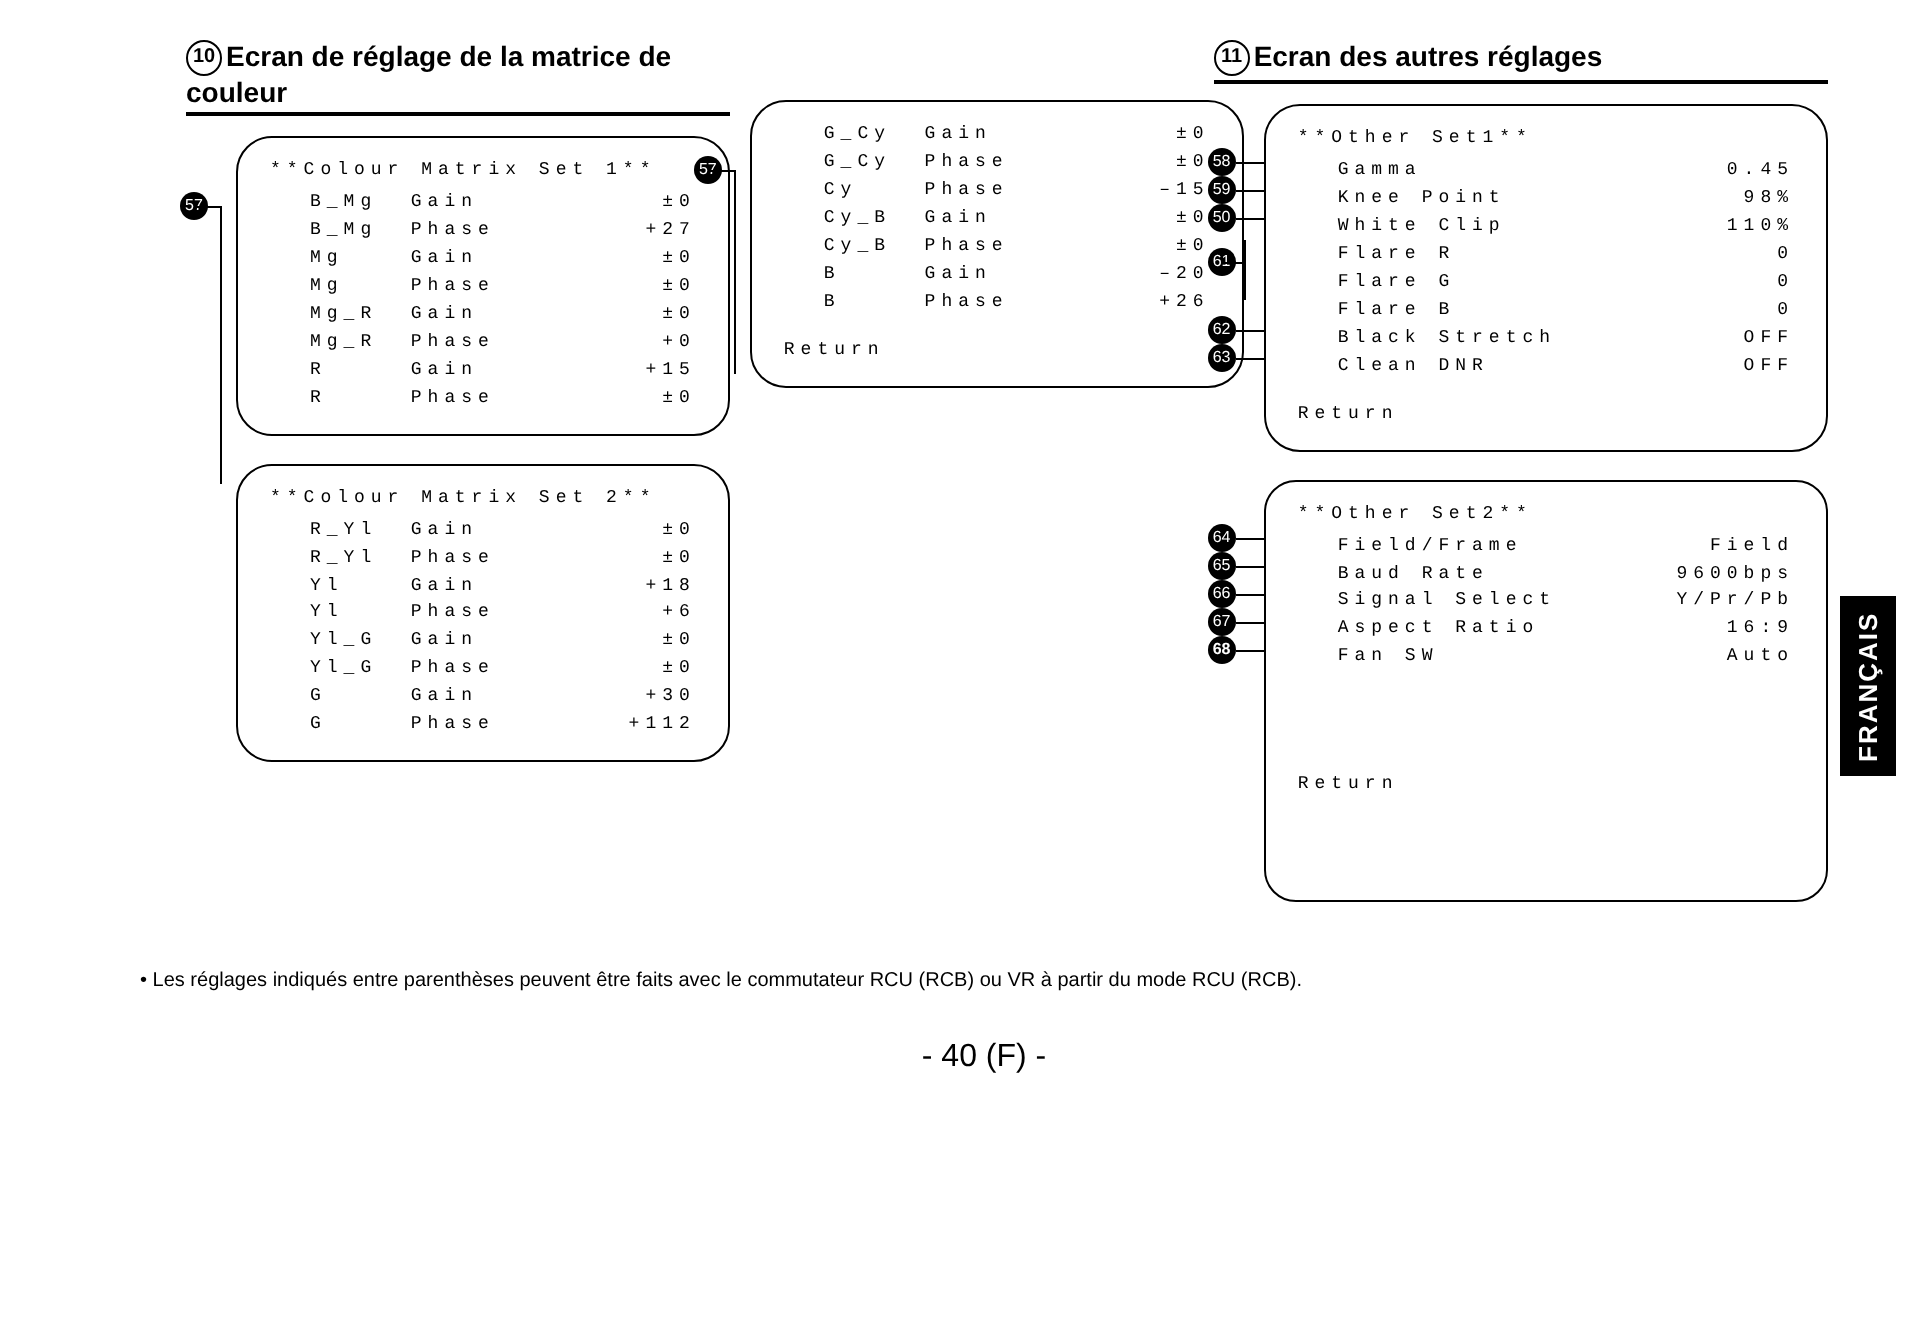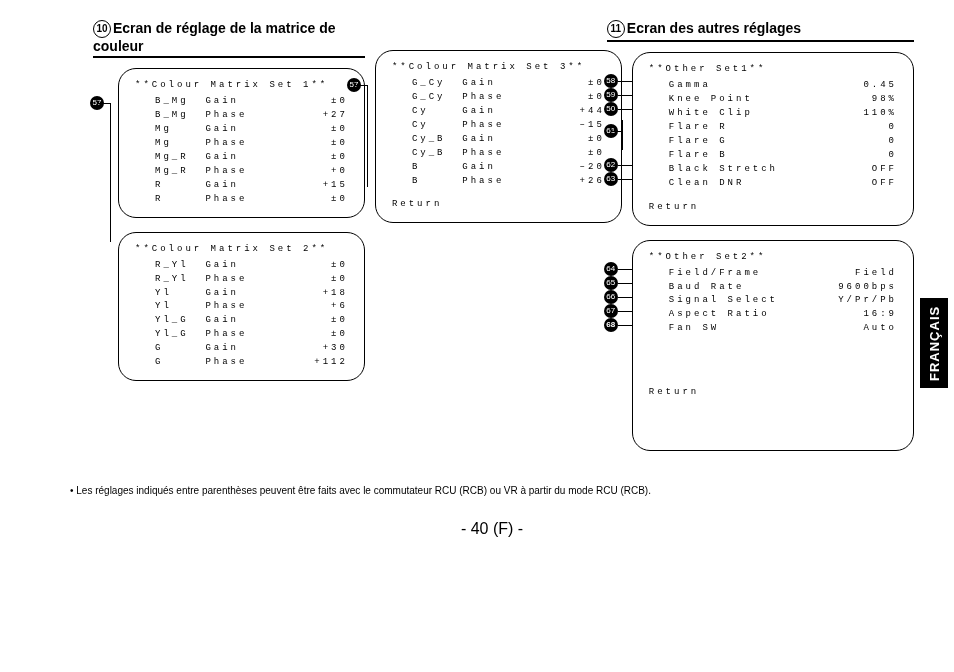--- a/index.html
+++ b/index.html
@@ -181,25 +181,23 @@
 
     </div>
 
     <div class="col-mid">
       <div class="section-title" style="visibility:hidden; margin-left:-25px;">&nbsp;</div>
       <div style="position:relative;">
         <span class="callout-num" style="left:-28px; top:28px;">57</span>
         <span class="callout-bar" style="left:-8px; top:35px; height:102px;"></span>
         <span class="callout-line" style="left:-20px; top:35px; width:12px;"></span>
         <div class="box">
-          <div class="title">**Colour Matrix Set 3**</div>
           <div>
               <div class="row"><span class="lbl">G_Cy  Gain</span><span class="val">±0</span></div>
               <div class="row"><span class="lbl">G_Cy  Phase</span><span class="val">±0</span></div>
-              <div class="row"><span class="lbl">Cy    Gain</span><span class="val">+44</span></div>
               <div class="row"><span class="lbl">Cy    Phase</span><span class="val">–15</span></div>
               <div class="row"><span class="lbl">Cy_B  Gain</span><span class="val">±0</span></div>
               <div class="row"><span class="lbl">Cy_B  Phase</span><span class="val">±0</span></div>
               <div class="row"><span class="lbl">B     Gain</span><span class="val">–20</span></div>
               <div class="row"><span class="lbl">B     Phase</span><span class="val">+26</span></div>
             </div>
           <div class="return">Return</div>
         </div>
       </div>
     </div>
@@ -248,21 +246,21 @@
         <span class="callout-line" style="left:-14px; top:29px; width:18px;"></span>
         <span class="callout-num" style="left:-28px; top:36px;">65</span>
         <span class="callout-line" style="left:-14px; top:43px; width:18px;"></span>
         <span class="callout-num" style="left:-28px; top:50px;">66</span>
         <span class="callout-line" style="left:-14px; top:57px; width:18px;"></span>
         <span class="callout-num" style="left:-28px; top:64px;">67</span>
         <span class="callout-line" style="left:-14px; top:71px; width:18px;"></span>
         <span class="callout-num" style="left:-28px; top:78px;font-weight:bold;">68</span>
         <span class="callout-line" style="left:-14px; top:85px; width:18px;"></span>
 
-        <div class="box" style="padding-bottom:50px;">
+        <div class="box" style="padding-bottom:50px;border-radius:16px;">
           <div class="title">**Other Set2**</div>
           <div>
               <div class="row"><span class="lbl">Field/Frame</span><span class="val">Field</span></div>
               <div class="row"><span class="lbl">Baud Rate</span><span class="val">9600bps</span></div>
               <div class="row"><span class="lbl">Signal Select</span><span class="val">Y/Pr/Pb</span></div>
               <div class="row"><span class="lbl">Aspect Ratio</span><span class="val">16:9</span></div>
               <div class="row"><span class="lbl">Fan SW</span><span class="val">Auto</span></div>
             </div>
           <div class="return" style="margin-top:50px;">Return</div>
         </div>

